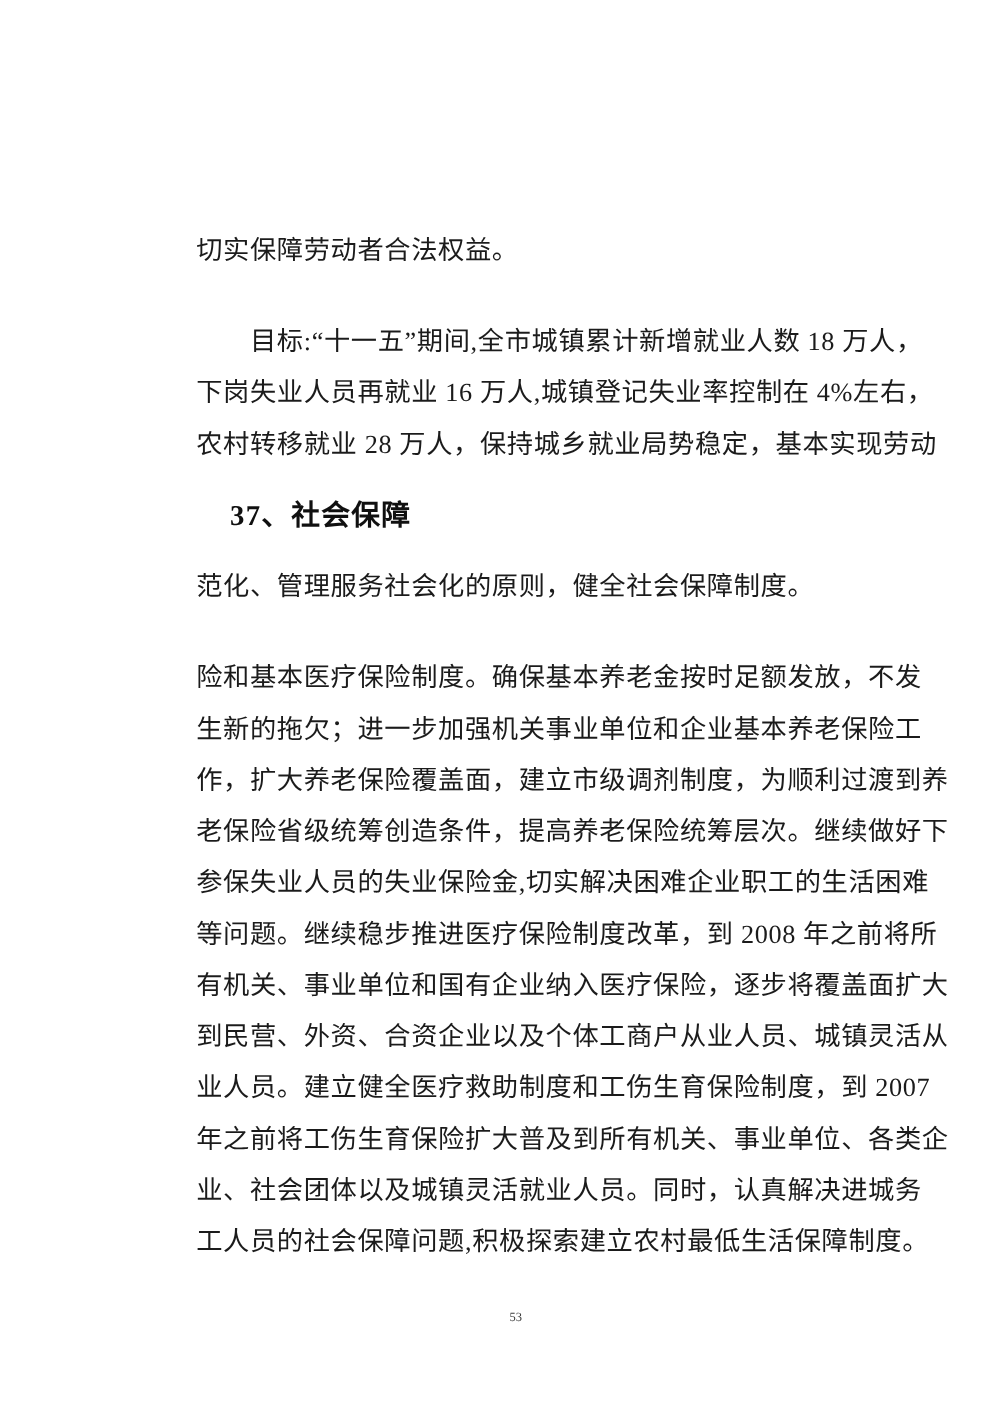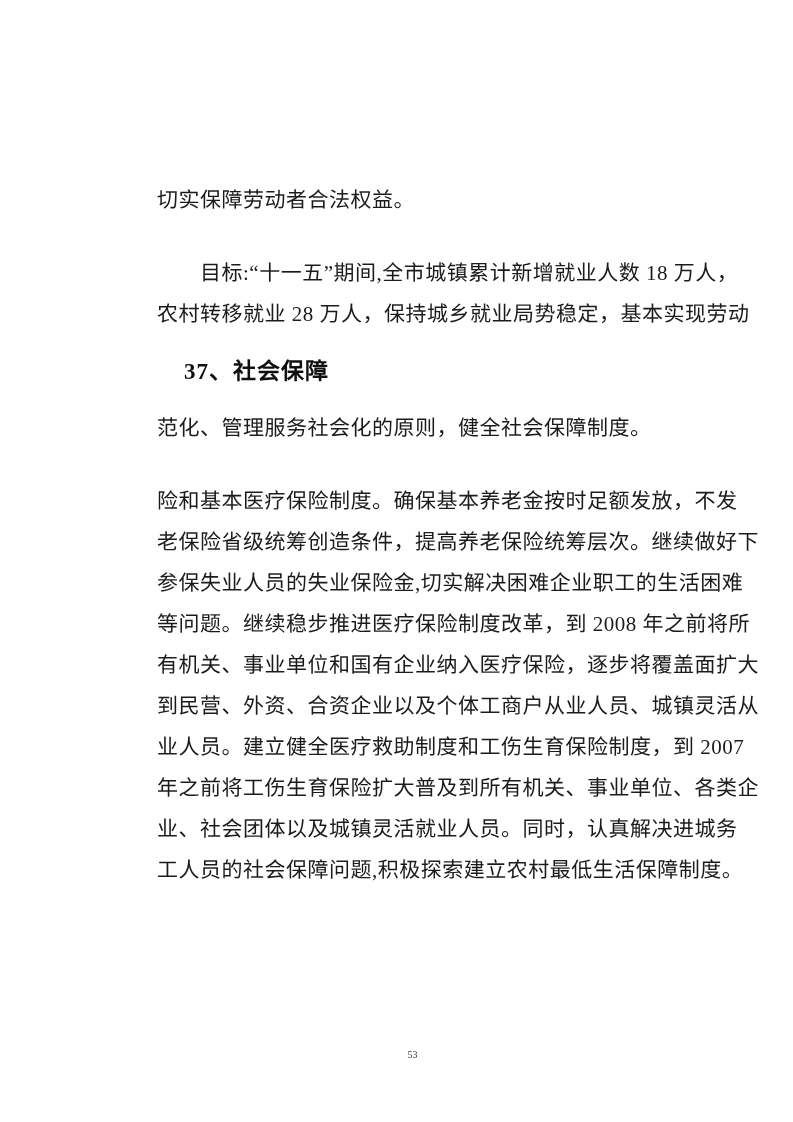--- a/index.html
+++ b/index.html
@@ -68,31 +68,34 @@
 <div class="page">
 
   <div class="text-block">
 
     <div class="para">
       <div class="line last">切实保障劳动者合法权益。</div>
     </div>
 
     <div class="para">
       <div class="line indent">目标:“十一五”期间,全市城镇累计新增就业人数 18 万人，</div>
+      <div class="line">下岗失业人员再就业 16 万人,城镇登记失业率控制在 4%左右，</div>
       <div class="line">农村转移就业 28 万人，保持城乡就业局势稳定，基本实现劳动</div>
     </div>
 
     <div class="heading">37、社会保障</div>
 
     <div class="para">
       <div class="line last">范化、管理服务社会化的原则，健全社会保障制度。</div>
     </div>
 
     <div class="para">
       <div class="line">险和基本医疗保险制度。确保基本养老金按时足额发放，不发</div>
+      <div class="line">生新的拖欠；进一步加强机关事业单位和企业基本养老保险工</div>
+      <div class="line">作，扩大养老保险覆盖面，建立市级调剂制度，为顺利过渡到养</div>
       <div class="line">老保险省级统筹创造条件，提高养老保险统筹层次。继续做好下</div>
       <div class="line">参保失业人员的失业保险金,切实解决困难企业职工的生活困难</div>
       <div class="line">等问题。继续稳步推进医疗保险制度改革，到 2008 年之前将所</div>
       <div class="line">有机关、事业单位和国有企业纳入医疗保险，逐步将覆盖面扩大</div>
       <div class="line">到民营、外资、合资企业以及个体工商户从业人员、城镇灵活从</div>
       <div class="line">业人员。建立健全医疗救助制度和工伤生育保险制度，到 2007</div>
       <div class="line">年之前将工伤生育保险扩大普及到所有机关、事业单位、各类企</div>
       <div class="line">业、社会团体以及城镇灵活就业人员。同时，认真解决进城务</div>
       <div class="line last">工人员的社会保障问题,积极探索建立农村最低生活保障制度。</div>
     </div>

